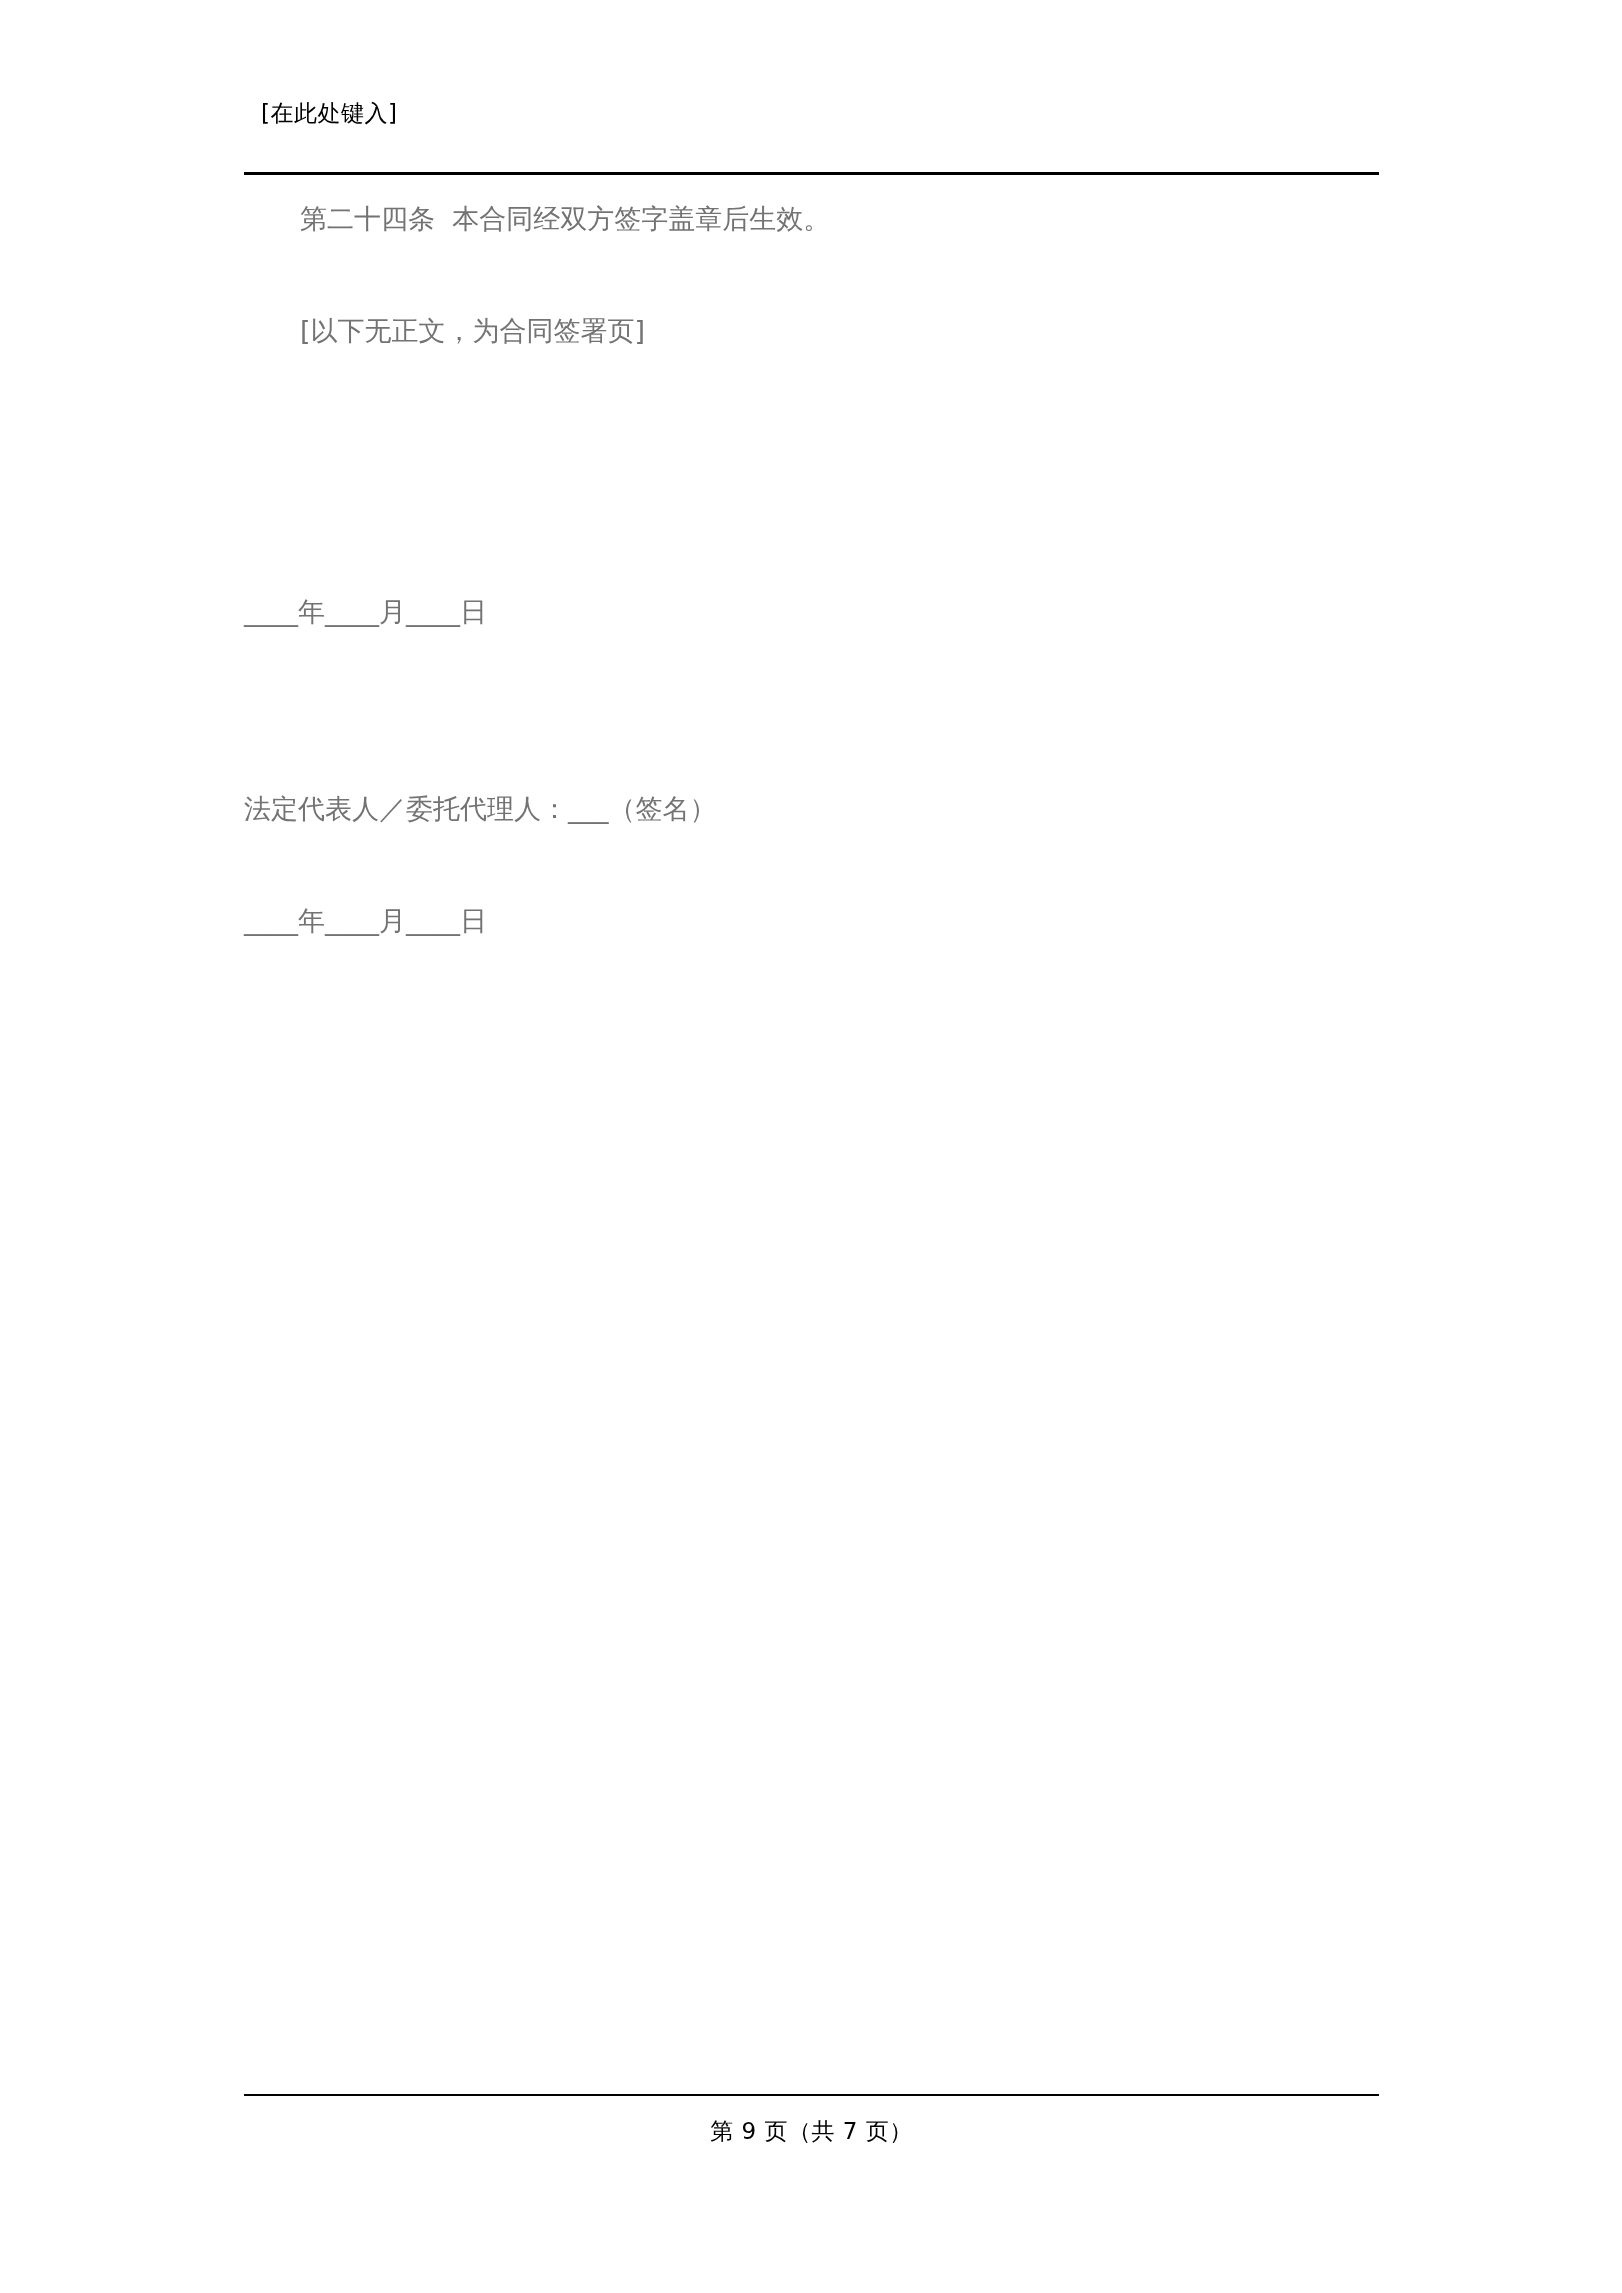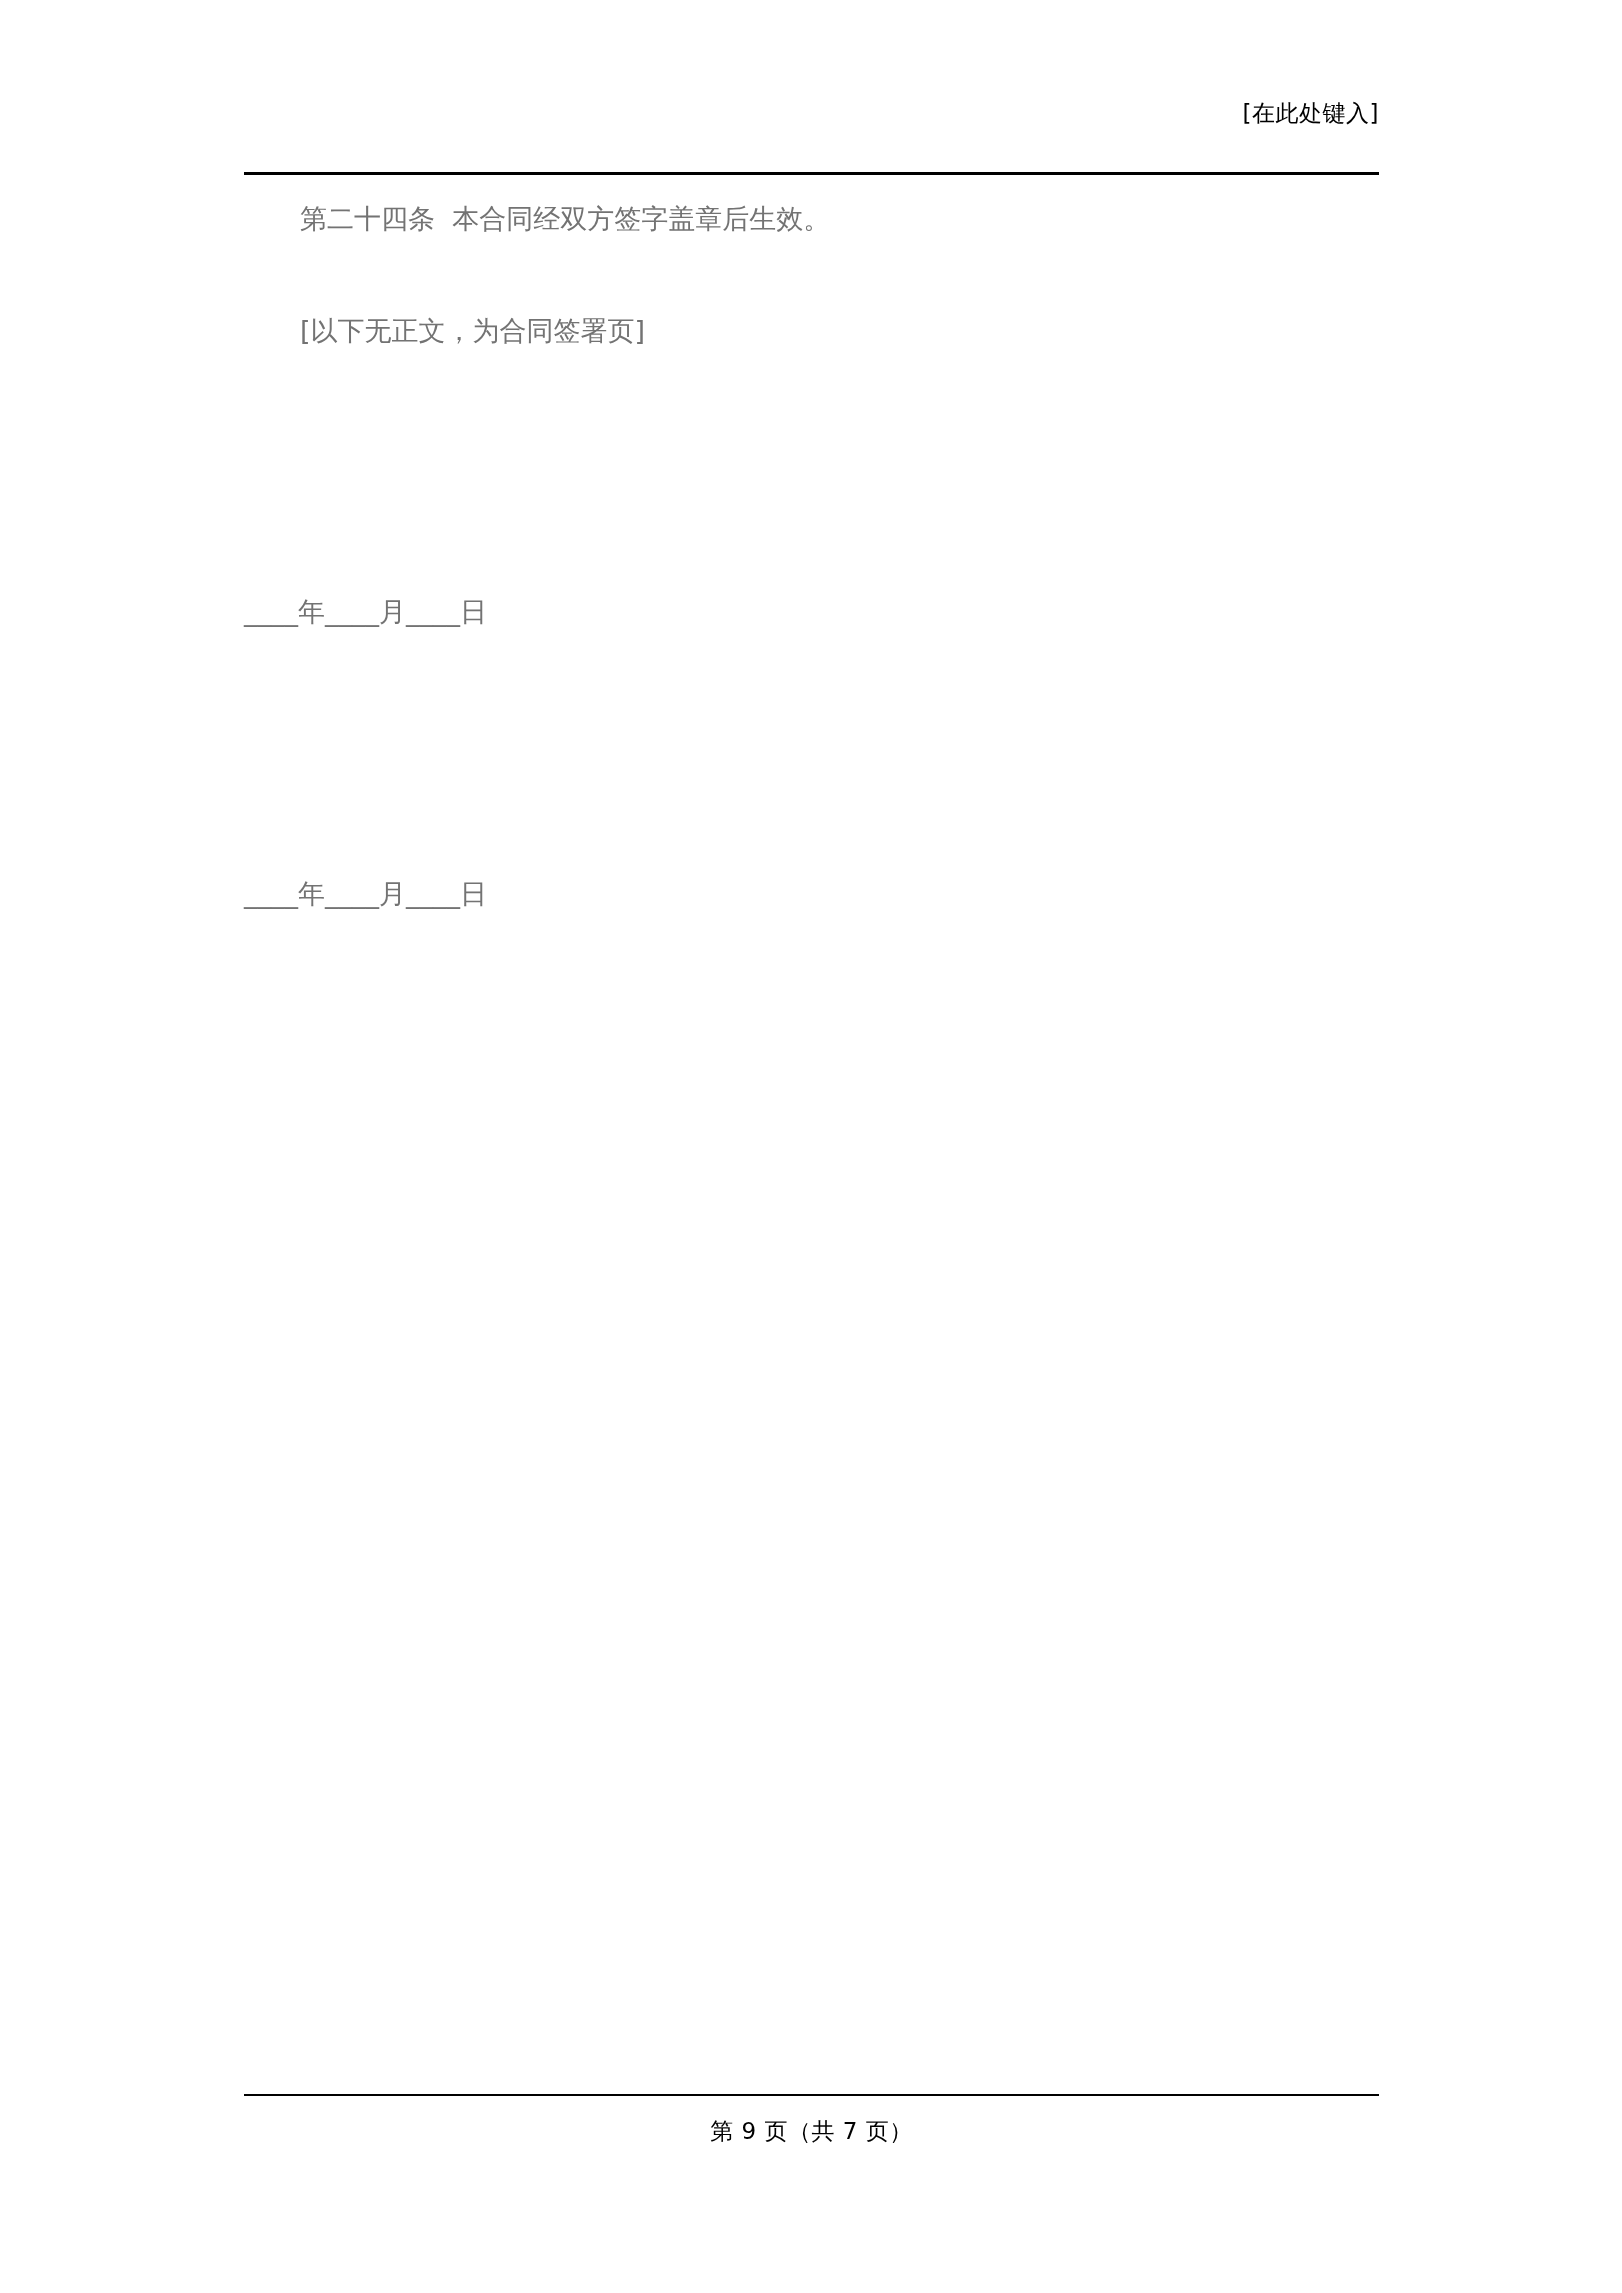--- a/index.html
+++ b/index.html
@@ -26,23 +26,23 @@
     left: 244px;
     top: 0;
     width: 1135px;
     height: 2294px;
   }
 
   
   .header {
     position: absolute;
     top: 100px;
-    left: 0;
+    left: 17px;
     width: 1135px;
-    text-align: right;
+    text-align: left;
   }
   .header-text {
     font-size: 23px;
     line-height: 1.2;
     letter-spacing: 0.5px;
     color: #000;
     display: inline-block;
   }
   .header-rule {
     position: absolute;
@@ -115,20 +115,21 @@
     <div class="body-block">
       <p class="para p-indent">第二十四条  本合同经双方签字盖章后生效。</p>
       <div class="gap-1"></div>
       <p class="para p-indent">[以下无正文，为合同签署页]</p>
       <div class="gap-2"></div>
       <div class="gap-3"></div>
       <div class="gap-4"></div>
       <p class="para">____年____月____日</p>
       <div class="gap-5"></div>
       <div class="gap-6"></div>
+      <p class="para">法定代表人／委托代理人：___（签名）</p>
       <div class="gap-6"></div>
       <p class="para">____年____月____日</p>
     </div>
 
     <div class="footer-rule"></div>
     <div class="footer">
       <span class="footer-text">第 9 页（共 7 页）</span>
     </div>
 
   </div>

